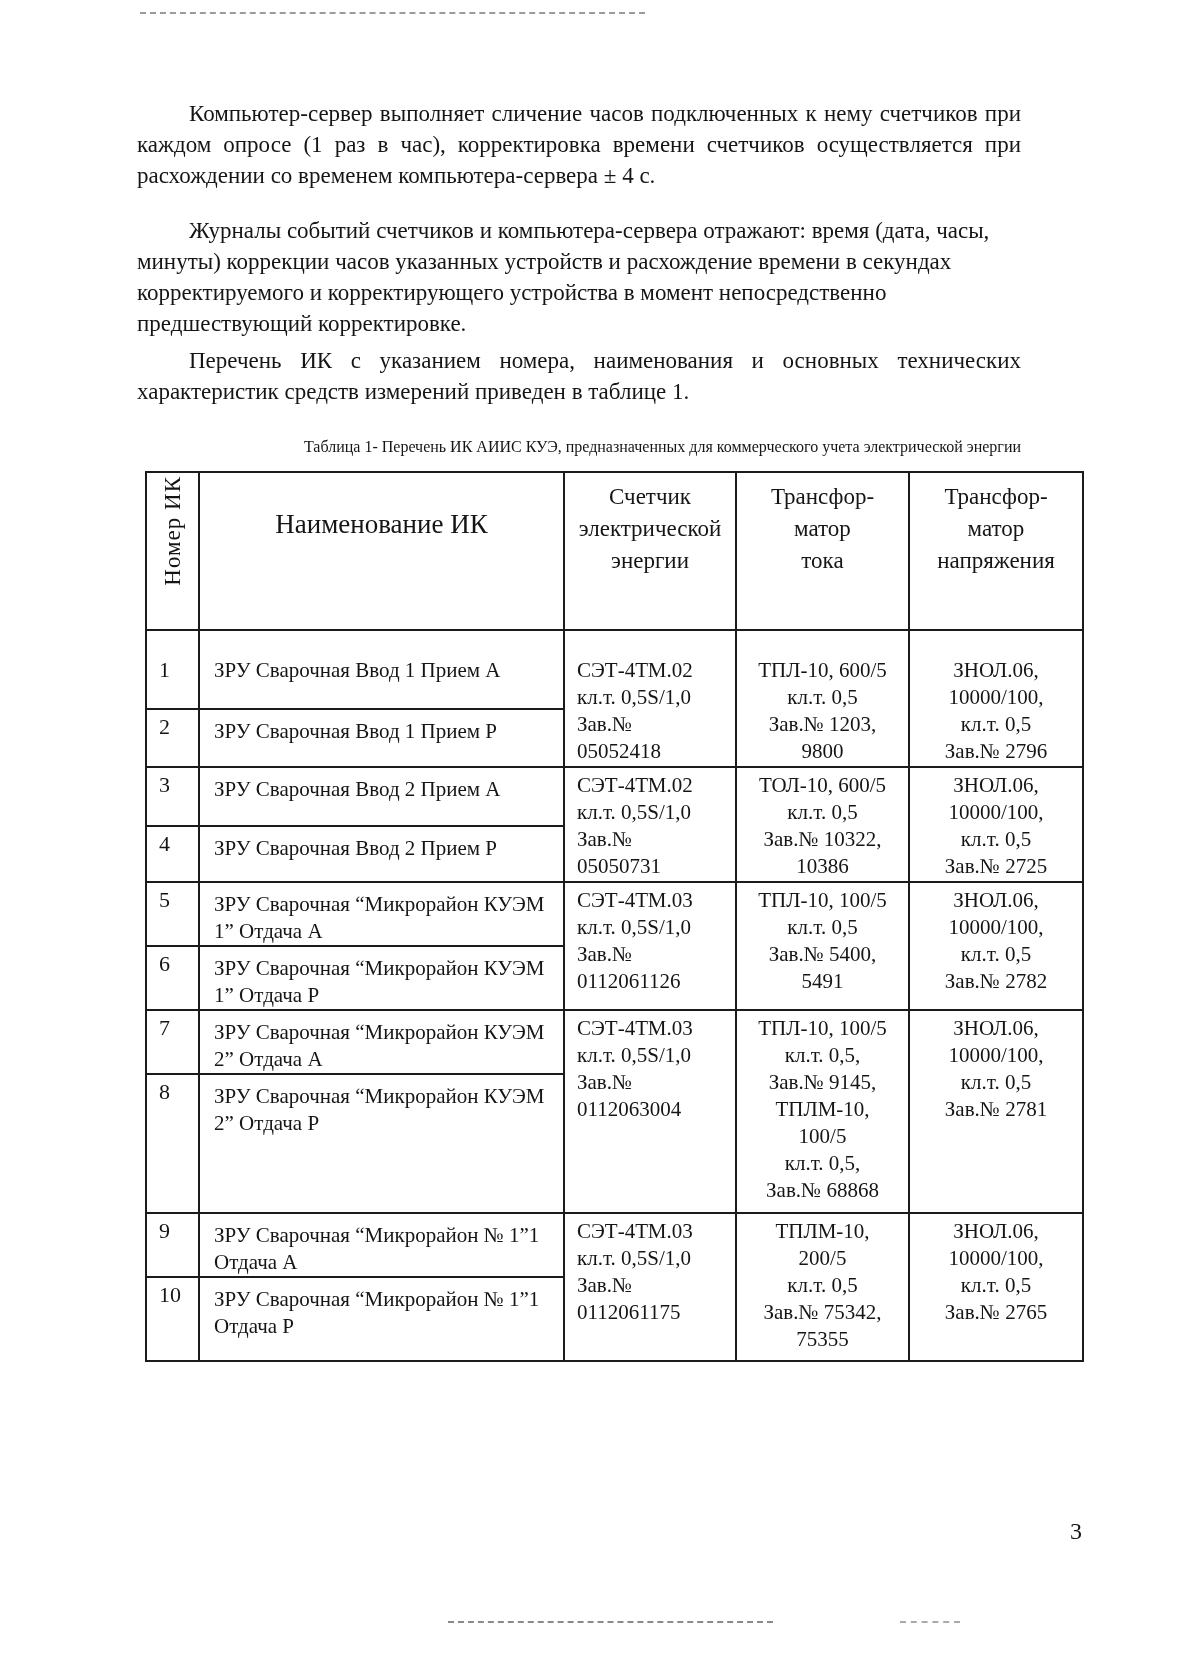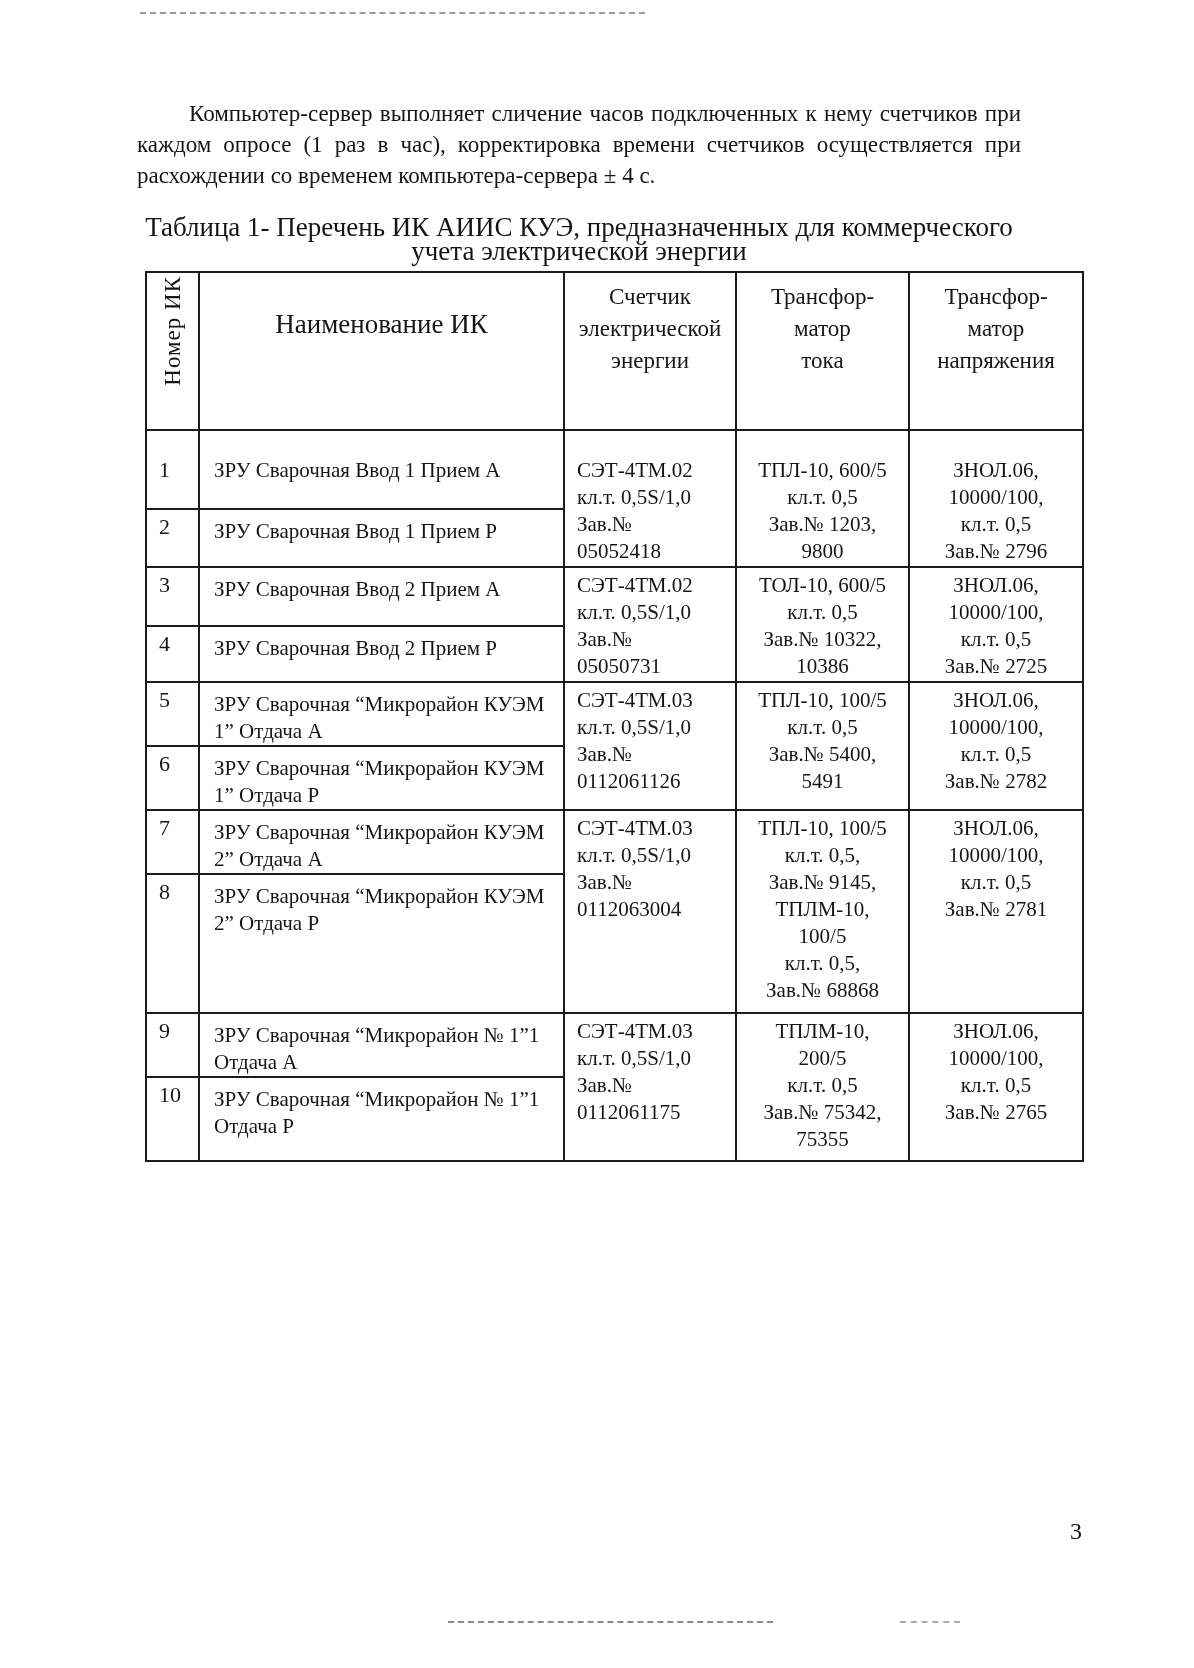--- a/index.html
+++ b/index.html
@@ -23,23 +23,23 @@
     margin: 0;
     font-size: 23px;
     line-height: 31px;
   }
   .para.justify { text-align: justify; }
   .para.indent { text-indent: 52px; }
   .gap-lg { margin-bottom: 24px; }
   .gap-sm { margin-bottom: 6px; }
   .caption {
     margin: 24px 0 8px 0;
-    font-size: 27px;
-    line-height: 24px;
-    text-align: center;
+    font-size: 16px;
+    line-height: 32px;
+    text-align: right;
   }
   table.doc-table {
     border-collapse: collapse;
     table-layout: fixed;
     width: 937px;
     margin-left: 8px;
   }
   .doc-table th, .doc-table td {
     border: 2px solid #1b1b1b;
     vertical-align: top;
@@ -93,20 +93,22 @@
 </style>
 </head>
 <body>
 
 <div class="page">
 
   <div class="artifact artifact-top"></div>
 
   <div class="content">
     <p class="para justify indent gap-lg">Компьютер-сервер выполняет сличение часов подключенных к нему счетчиков при каждом опросе (1 раз в час), корректировка времени счетчиков осуществляется при расхождении со временем компьютера-сервера ± 4 с.</p>
+    <p class="para indent gap-sm">Журналы событий счетчиков и компьютера-сервера отражают: время (дата, часы, минуты) коррекции часов указанных устройств и расхождение времени в секундах корректируемого и корректирующего устройства в момент непосредственно предшествующий корректировке.</p>
+    <p class="para justify indent">Перечень ИК с указанием номера, наименования и основных технических характеристик средств измерений приведен в таблице 1.</p>
 
     <p class="caption">Таблица 1- Перечень ИК АИИС КУЭ, предназначенных для коммерческого учета электрической энергии</p>
 
     <table class="doc-table">
       <colgroup>
         <col style="width:53px">
         <col style="width:365px">
         <col style="width:172px">
         <col style="width:173px">
         <col style="width:174px">

